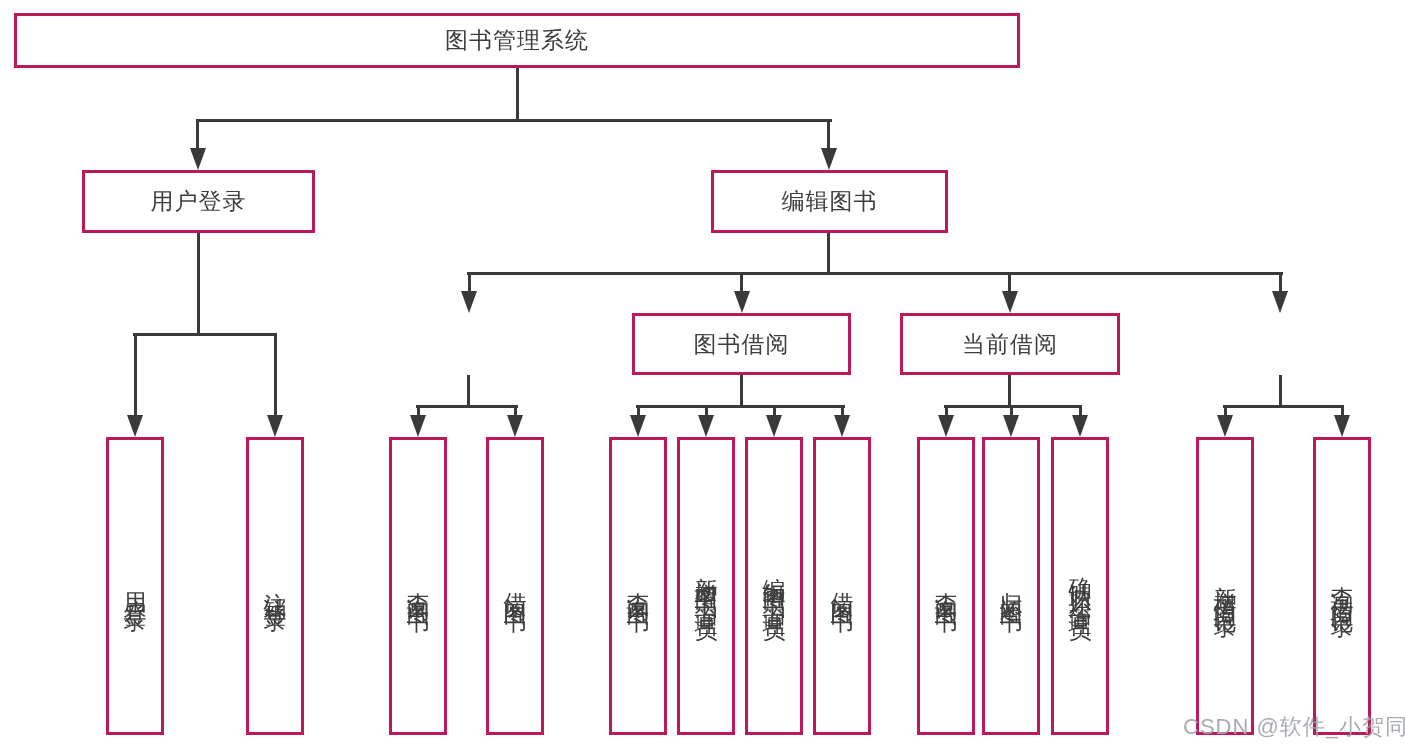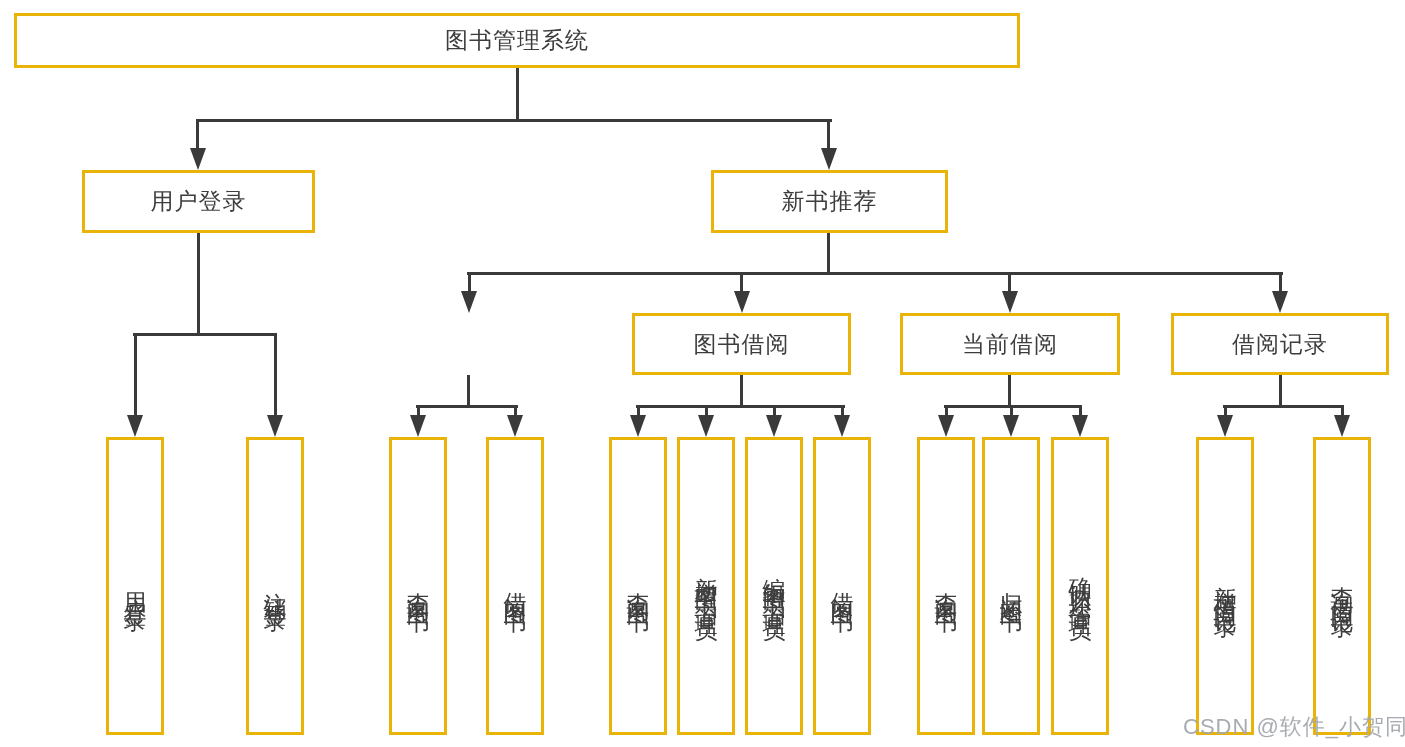--- a/index.html
+++ b/index.html
@@ -7,21 +7,21 @@
     position: relative;
     width: 1405px;
     height: 747px;
     background: #ffffff;
     overflow: hidden;
     font-family: "Liberation Sans", "DejaVu Sans", sans-serif;
   }
   .box {
     position: absolute;
     background: #ffffff;
-    border: 3px solid #eab308;
+    border: 3px solid #be185d;
     box-sizing: border-box;
     display: flex;
     align-items: center;
     justify-content: center;
     color: #3d3d3d;
   }
   .hbox { font-size: 23px; letter-spacing: 1px; }
   .vbox {
     writing-mode: vertical-rl;
     text-orientation: mixed;
@@ -56,21 +56,21 @@
   <div class="box hbox" style="left:14px; top:13px; width:1006px; height:55px">图书管理系统</div>
 
   <div class="line" style="left:516px; top:68px; width:3px; height:54px"></div>
   <div class="line" style="left:196px; top:119px; width:636px; height:3px"></div>
   <div class="line" style="left:196px; top:120px; width:3px; height:30px"></div>
   <div class="arrow" style="left:190px; top:148px"></div>
   <div class="line" style="left:827px; top:120px; width:3px; height:30px"></div>
   <div class="arrow" style="left:821px; top:148px"></div>
 
   <div class="box hbox" style="left:82px; top:170px; width:233px; height:63px">用户登录</div>
-  <div class="box hbox" style="left:711px; top:170px; width:237px; height:63px">新书推荐</div>
+  <div class="box hbox" style="left:711px; top:170px; width:237px; height:63px">编辑图书</div>
 
   <div class="line" style="left:197px; top:233px; width:3px; height:103px"></div>
   <div class="line" style="left:133px; top:333px; width:144px; height:3px"></div>
   <div class="line" style="left:134px; top:334px; width:3px; height:83px"></div>
   <div class="arrow" style="left:127px; top:415px"></div>
   <div class="line" style="left:274px; top:334px; width:3px; height:83px"></div>
   <div class="arrow" style="left:267px; top:415px"></div>
 
   <div class="line" style="left:827px; top:233px; width:3px; height:42px"></div>
   <div class="line" style="left:467px; top:272px; width:816px; height:3px"></div>
@@ -78,21 +78,20 @@
   <div class="arrow" style="left:461px; top:291px"></div>
   <div class="line" style="left:740px; top:274px; width:3px; height:19px"></div>
   <div class="arrow" style="left:734px; top:291px"></div>
   <div class="line" style="left:1008px; top:274px; width:3px; height:19px"></div>
   <div class="arrow" style="left:1002px; top:291px"></div>
   <div class="line" style="left:1279px; top:274px; width:3px; height:19px"></div>
   <div class="arrow" style="left:1272px; top:291px"></div>
 
   <div class="box hbox" style="left:900px; top:313px; width:220px; height:62px">当前借阅</div>
   <div class="box hbox" style="left:632px; top:313px; width:219px; height:62px">图书借阅</div>
-  <div class="box hbox" style="left:1171px; top:313px; width:218px; height:62px">借阅记录</div>
 
   <div class="line" style="left:467px; top:375px; width:3px; height:33px"></div>
   <div class="line" style="left:416px; top:405px; width:102px; height:3px"></div>
   <div class="line" style="left:417px; top:407px; width:3px; height:9px"></div>
   <div class="arrow" style="left:410px; top:415px"></div>
   <div class="line" style="left:514px; top:407px; width:3px; height:9px"></div>
   <div class="arrow" style="left:507px; top:415px"></div>
 
   <div class="line" style="left:740px; top:375px; width:3px; height:33px"></div>
   <div class="line" style="left:636px; top:405px; width:209px; height:3px"></div>

